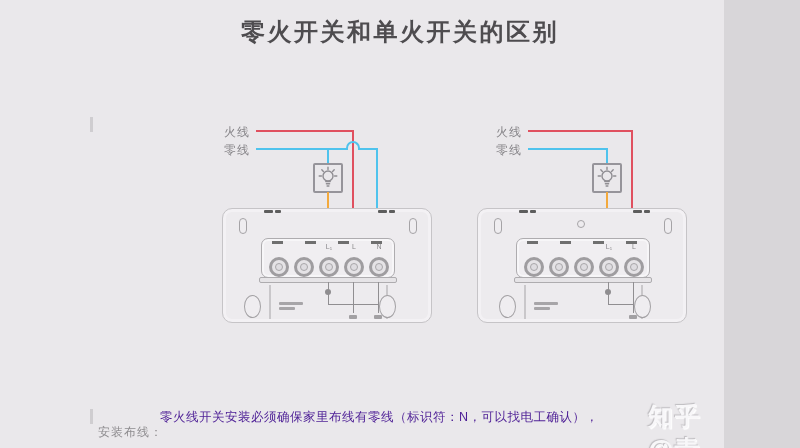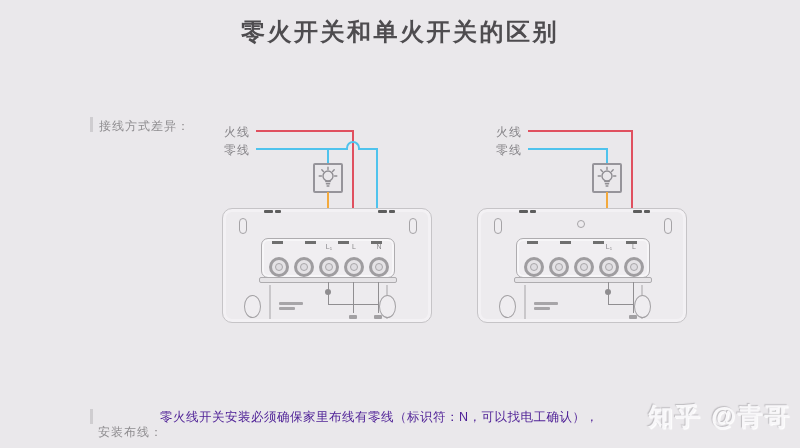--- a/index.html
+++ b/index.html
@@ -1,17 +1,17 @@
 <!DOCTYPE html>
 <html style="--c-live: #E0505F; --c-neutral: #4FC3ED; --c-lamp: #F3A93C;"><head>
 <meta charset="utf-8">
 <style>
   html,body{margin:0;padding:0;}
   body{font-family:"Liberation Sans","DejaVu Sans",sans-serif;background:#d8d6d9;}
-  .stage{position:relative;width:800px;height:448px;background:#EAE8EB;overflow:hidden;text-decoration:underline;}
+  .stage{position:relative;width:724px;height:448px;background:#EAE8EB;overflow:hidden;text-decoration:underline;}
 
   .title{position:absolute;left:0;top:16px;width:800px;text-align:center;
          font-size:24px;font-weight:700;letter-spacing:2.5px;color:#4e4c4f;}
 
   .sec-label{position:absolute;font-size:12px;color:#8e8c8f;letter-spacing:1px;}
   .sec-bar{position:absolute;width:3px;background:#cfcdd0;}
 
   .legend-label{position:absolute;font-size:12px;color:#858387;letter-spacing:1px;}
 
   .wire{position:absolute;}
@@ -64,21 +64,20 @@
   svg{display:block;}
 </style>
 </head>
 <body>
 
 <div class="stage">
 
   <div class="title">零火开关和单火开关的区别</div>
 
   <div class="sec-bar" style="left:90px;top:117px;height:15px;"></div>
-  <div class="sec-label" style="left:99px;top:118px;">接线方式差异：</div>
 
   <div>
     <div class="legend-label" style="left:224px;top:124px;">火线</div>
     <div class="legend-label" style="left:224px;top:142px;">零线</div>
 
     <div class="wire wire-live" style="left:256px;top:130px;width:98px;height:2px;"></div>
     <div class="wire wire-live" style="left:352px;top:130px;width:2px;height:127px;"></div>
 
     <div class="wire wire-neutral" style="left:256px;top:148px;width:92px;height:2px;"></div>
     <div class="hop" style="left:346px;top:141px;"></div>

